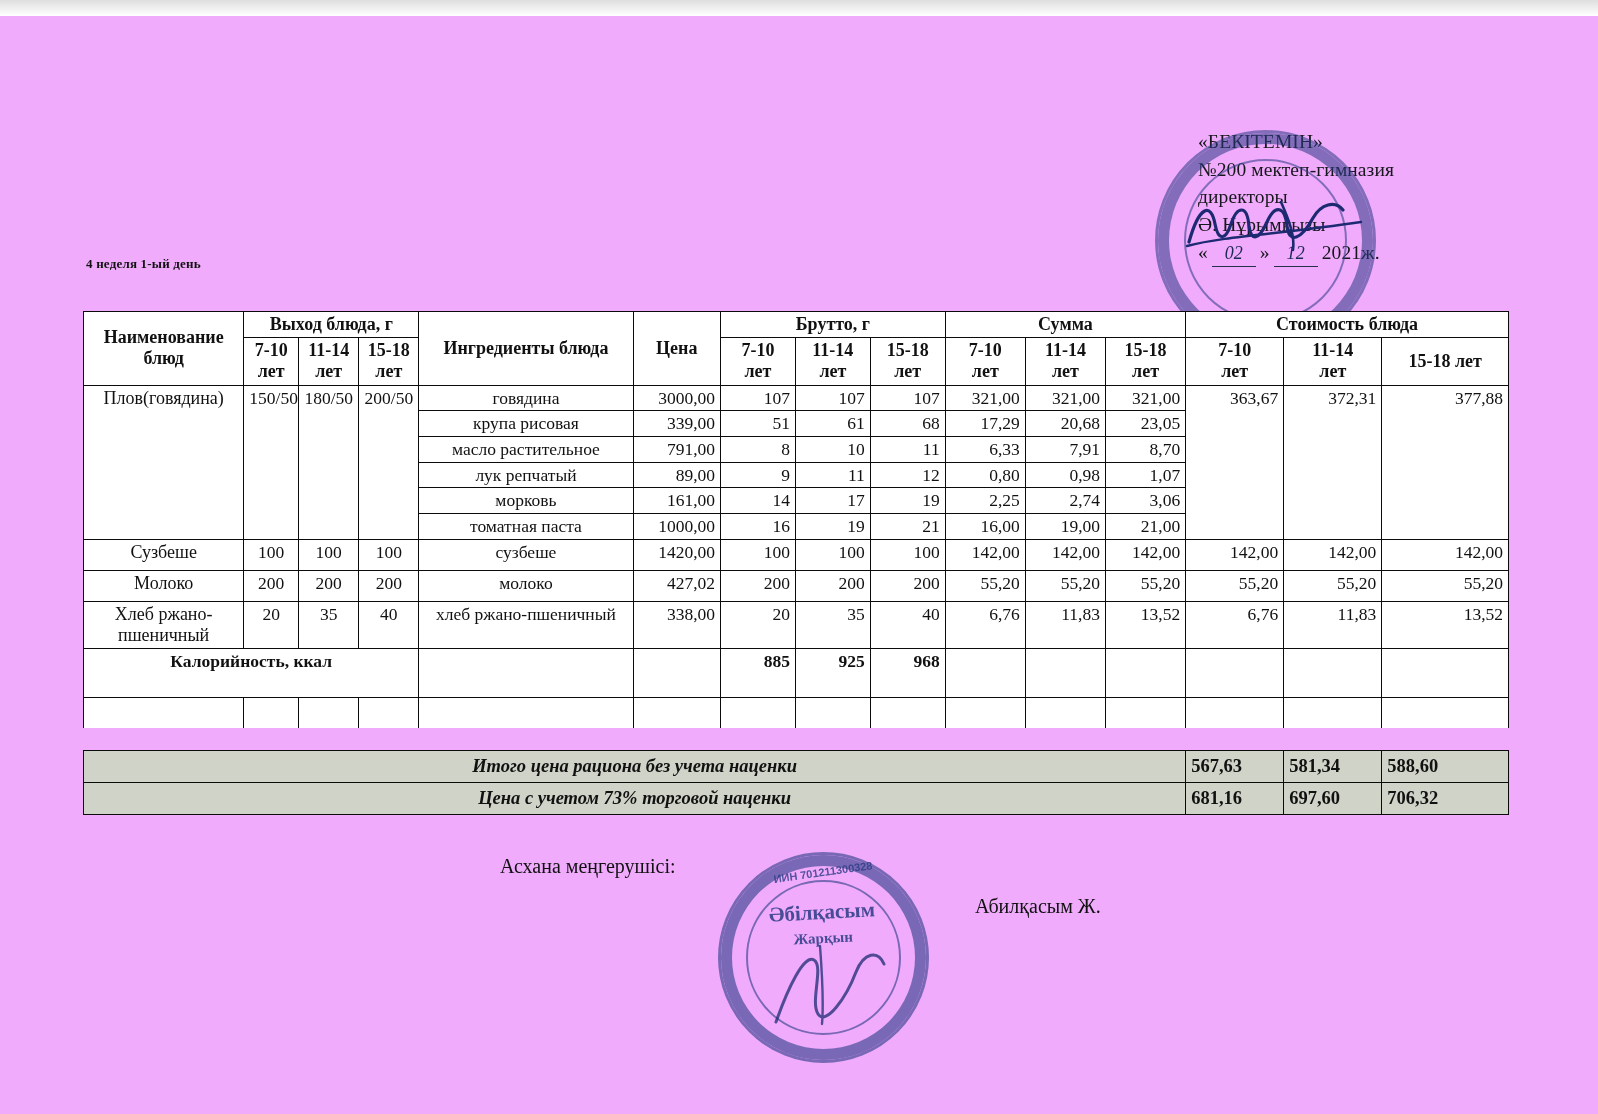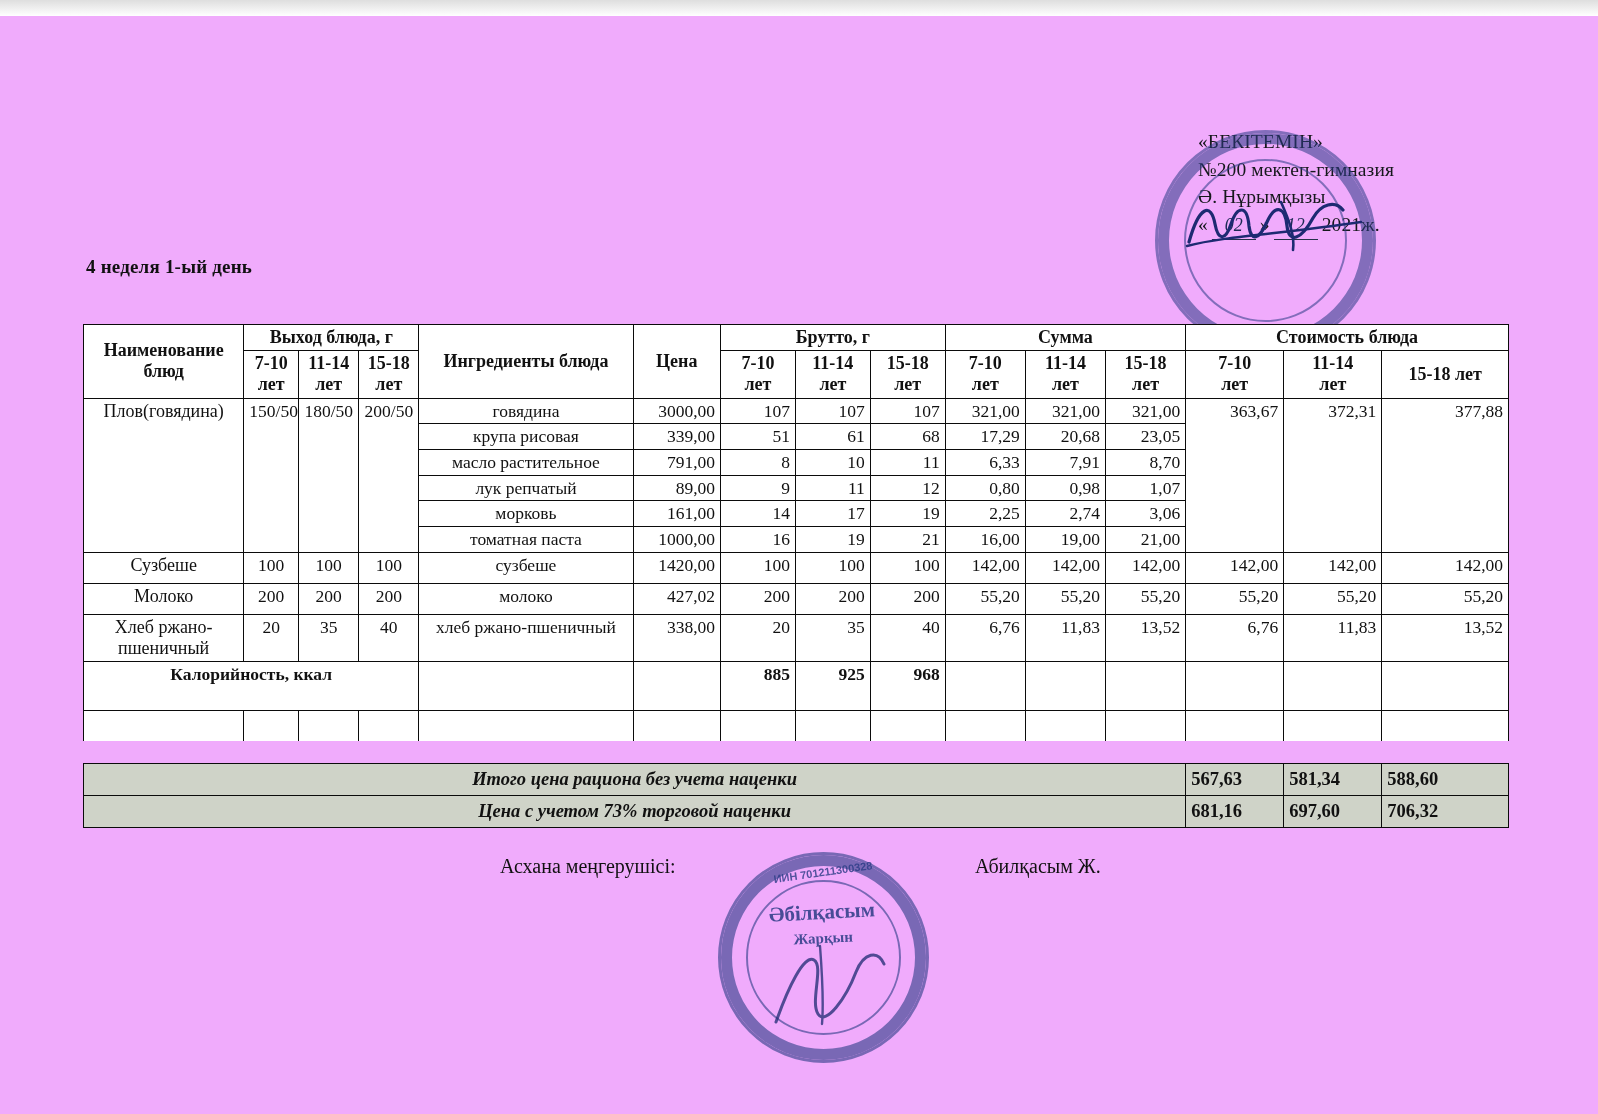--- a/index.html
+++ b/index.html
@@ -46,30 +46,30 @@
     color: #1c2a55;
     font-style: italic;
     font-size: 18px;
   }
 
   
   .caption {
     position: absolute;
     left: 86px;
     top: 256px;
-    font-size: 19px;
+    font-size: 13px;
     font-weight: bold;
     letter-spacing: .2px;
   }
 
   
   .tbl-wrap {
     position: absolute;
     left: 83px;
-    top: 324px;
+    top: 311px;
     width: 1426px;
   }
   table.menu {
     border-collapse: collapse;
     width: 100%;
     table-layout: fixed;
     font-size: 17.5px;
   }
   table.menu th, table.menu td {
     border: 1.4px solid #0b0b0b;
@@ -124,21 +124,21 @@
 
   
   .footer {
     position: absolute;
     top: 855px;
     left: 0;
     width: 1598px;
     font-size: 20px;
   }
   .footer .lbl { position: absolute; left: 500px; }
-  .footer .who { position: absolute; left: 975px; }
+  .footer .who { position: absolute; left: 975px; margin-top: 40px; }
 
   
   .stamp {
     position: absolute;
     border-radius: 50%;
     pointer-events: none;
     opacity: .55;
   }
   .stamp-dir {
     left: 1155px; top: 130px;
@@ -211,20 +211,21 @@
 </style>
 </head>
 <body>
 
 <div class="page">
   <div class="edge-shadow"></div>
 
   <div class="approval">
     <div>«БЕКІТЕМІН»</div>
     <div>№200 мектеп-гимназия</div>
+    <div>директоры</div>
     <div>Ә. Нұрымқызы</div>
     <div class="date-line">
       <span>«</span>
         <span class="u-blank">02</span>
         <span>»</span>
       <span class="u-blank">12</span>
       <span>2021ж.</span>
     </div>
   </div>
 

